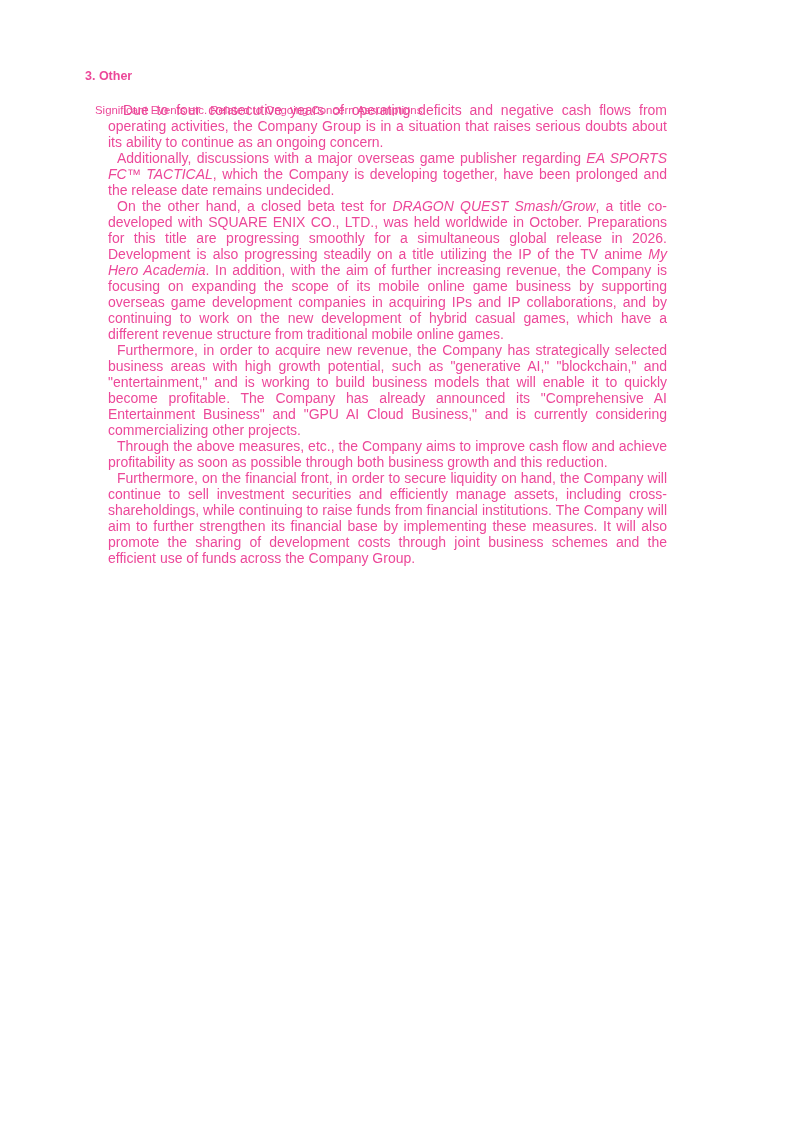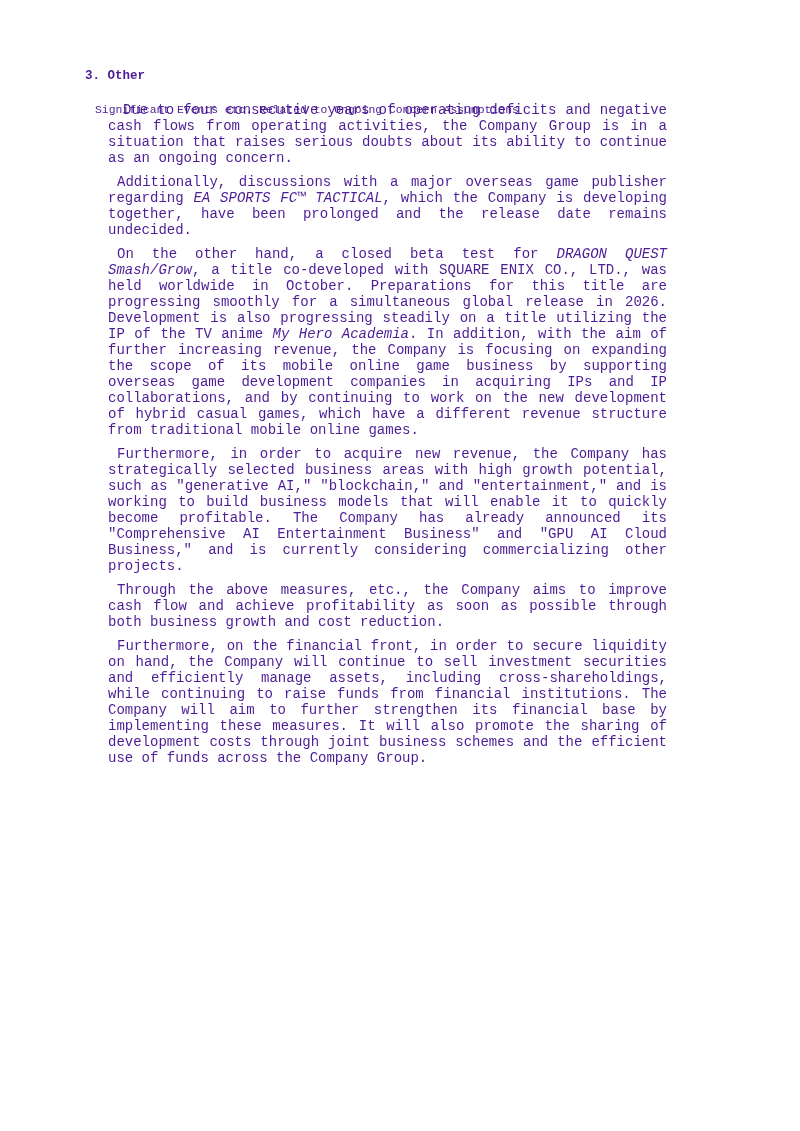--- a/index.html
+++ b/index.html
@@ -6,22 +6,22 @@
     margin: 0;
     padding: 0;
     background: #ffffff;
   }
   .page {
     position: relative;
     width: 800px;
     height: 818px;
     background: #ffffff;
     overflow: hidden;
-    font-family: Liberation Mono, monospace;
-    color: #4c1d95;
+    font-family: Liberation Sans, sans-serif;
+    color: #ec4899;
   }
   .section-heading {
     position: absolute;
     left: 85px;
     top: 68px;
     margin: 0;
     font-size: 12.5px;
     line-height: 16px;
     font-weight: bold;
   }
@@ -39,21 +39,21 @@
     width: 559px;
     font-size: 14px;
     line-height: 16px;
     text-align: justify;
   }
   .body-text p {
     margin: 0;
     padding: 0;
   }
   .body-text p.indent-large { text-indent: 15px; }
-  .body-text p.indent-small { text-indent: 9px; margin-top: 8px; }
+  .body-text p.indent-small { text-indent: 9px; }
   .body-text em { font-style: italic; }
   .page-number {
     position: absolute;
     left: 0;
     right: 0;
     top: 1091px;
     text-align: center;
     font-size: 11.5px;
     line-height: 16px;
   }
@@ -64,18 +64,18 @@
 <div class="page">
   <h2 class="section-heading">3. Other</h2>
 
   <div class="section-subheading">Significant Events etc. Related to Ongoing Concern Assumptions</div>
 
   <div class="body-text" id="paragraphs">
       <p class="indent-large"><span>Due to four consecutive years of operating deficits and negative cash flows from operating activities, the Company Group is in a situation that raises serious doubts about its ability to continue as an ongoing concern.</span></p>
       <p class="indent-small"><span>Additionally, discussions with a major overseas game publisher regarding </span><em>EA SPORTS FC™ TACTICAL</em><span>, which the Company is developing together, have been prolonged and the release date remains undecided.</span></p>
       <p class="indent-small"><span>On the other hand, a closed beta test for </span><em>DRAGON QUEST Smash/Grow</em><span>, a title co-developed with SQUARE ENIX CO., LTD., was held worldwide in October. Preparations for this title are progressing smoothly for a simultaneous global release in 2026. Development is also progressing steadily on a title utilizing the IP of the TV anime </span><em>My Hero Academia</em><span>. In addition, with the aim of further increasing revenue, the Company is focusing on expanding the scope of its mobile online game business by supporting overseas game development companies in acquiring IPs and IP collaborations, and by continuing to work on the new development of hybrid casual games, which have a different revenue structure from traditional mobile online games.</span></p>
       <p class="indent-small"><span>Furthermore, in order to acquire new revenue, the Company has strategically selected business areas with high growth potential, such as "generative AI," "blockchain," and "entertainment," and is working to build business models that will enable it to quickly become profitable. The Company has already announced its "Comprehensive AI Entertainment Business" and "GPU AI Cloud Business," and is currently considering commercializing other projects.</span></p>
-      <p class="indent-small"><span>Through the above measures, etc., the Company aims to improve cash flow and achieve profitability as soon as possible through both business growth and cost reduction.</span></p>
+      <p class="indent-small"><span>Through the above measures, etc., the Company aims to improve cash flow and achieve profitability as soon as possible through both business growth and this reduction.</span></p>
       <p class="indent-small"><span>Furthermore, on the financial front, in order to secure liquidity on hand, the Company will continue to sell investment securities and efficiently manage assets, including cross-shareholdings, while continuing to raise funds from financial institutions. The Company will aim to further strengthen its financial base by implementing these measures. It will also promote the sharing of development costs through joint business schemes and the efficient use of funds across the Company Group.</span></p>
     </div>
 
   <div class="page-number">9</div>
 </div>
 
 </body></html>

